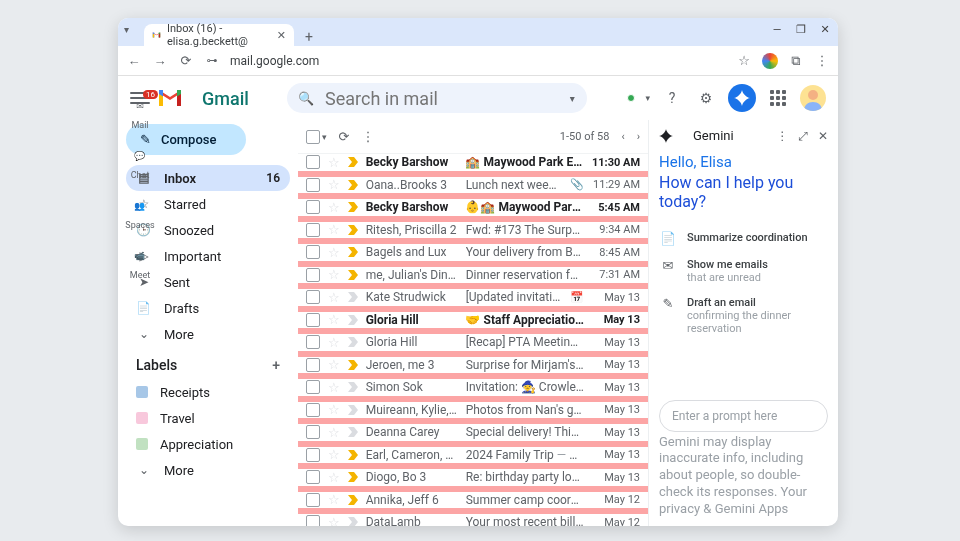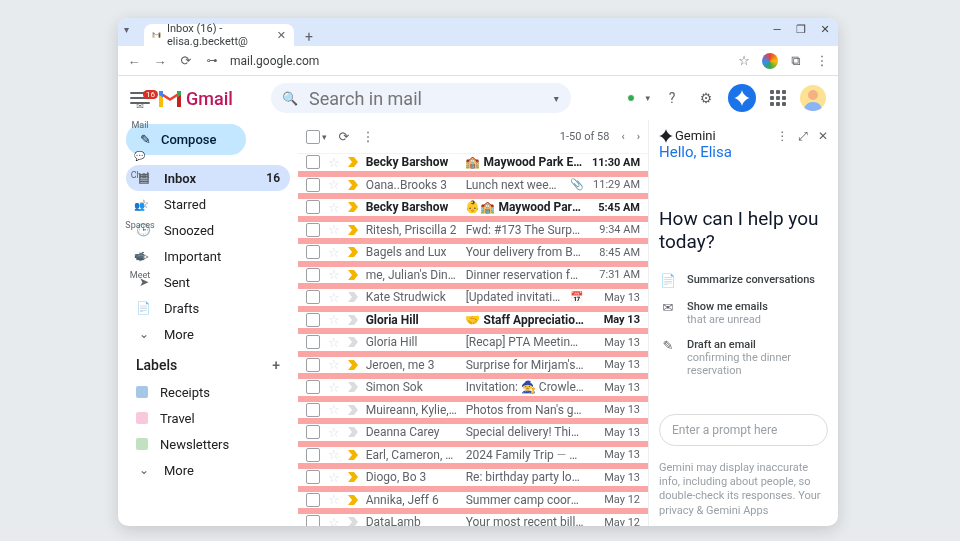--- a/index.html
+++ b/index.html
@@ -18,21 +18,21 @@
   .urlbar { height:30px; background:#fff; border-bottom:1px solid #e0e0e0; display:flex; align-items:center; padding:0 8px; gap:10px; color:#5f6368;}
   .urlbar .navbtn { width:16px; text-align:center; font-size:13px;}
   .url { flex:1; font-size:12px; color:#3c4043;}
   .urlicons { display:flex; gap:10px; align-items:center;}
   .urlicons span { width:16px; height:16px; display:flex; align-items:center; justify-content:center;}
   .colordot { width:14px; height:14px; border-radius:50%; background:conic-gradient(#ea4335,#fbbc04,#34a853,#4285f4,#ea4335);}
   
   .gheader { height:44px; display:flex; align-items:center; padding:0 12px; gap:8px;}
   .menu-btn { width:20px; height:20px; display:flex; flex-direction:column; justify-content:center; gap:3px;}
   .menu-btn div{height:2px;background:#5f6368;border-radius:1px;}
-  .logo { display:flex; align-items:center; gap:4px; font-size:18px; color:#be185d; font-weight:500;}
+  .logo { display:flex; gap:20px; font-size:18px; color:#0f766e; font-weight:500;}
   .logo svg { width:24px; height:18px;}
   .searchbox { flex:1; max-width:300px; margin-left:30px; height:30px; background:#eef3fc; border-radius:18px; display:flex; align-items:center; padding:0 12px; gap:10px; color:#5f6368;}
   .searchbox input { border:none; background:transparent; outline:none; flex:1; font-size:18px; color:#5f6368;}
   .header-right { margin-left:auto; display:flex; align-items:center; gap:10px;}
   .hicon { width:24px; height:24px; border-radius:50%; display:flex; align-items:center; justify-content:center; color:#5f6368; font-size:14px;}
   .gemini-badge { width:28px; height:28px; border-radius:50%; background:#1a73e8; display:flex; align-items:center; justify-content:center;}
   .gemini-badge svg { width:16px; height:16px; fill:#fff;}
   .apps-grid { display:grid; grid-template-columns:repeat(3,4px); grid-template-rows:repeat(3,4px); gap:2px;}
   .apps-grid div{background:#5f6368;border-radius:1px;}
   .avatar { width:26px; height:26px; border-radius:50%; background:#fde293; display:flex; align-items:center; justify-content:center; overflow:hidden;}
@@ -58,31 +58,31 @@
   .row .star { color:#dadce0; font-size:13px;}
   .row .imp { width:10px; height:10px;}
   .row.unread .sender, .row.unread .subj { font-weight:700; color:#202124;}
   .row .sender { width:92px; overflow:hidden; text-overflow:ellipsis; color:#5f6368;}
   .row .subj { flex:1; overflow:hidden; text-overflow:ellipsis; color:#5f6368;}
   .row .snip { color:#9aa0a6;}
   .row .time { width:48px; text-align:right; font-size:11px; color:#5f6368;}
   .row.unread .time { font-weight:700; color:#202124;}
   
   .gpanel { width:190px; border-left:1px solid #eceff1; display:flex; flex-direction:column; padding:8px 10px;}
-  .gpanel-hd { display:flex; align-items:center; gap:2px; color:#202124; font-size:13px; }
+  .gpanel-hd { display:flex; align-items:center; gap:20px; color:#202124; font-size:13px; margin-bottom:10px;}
   .gpanel-hd .ctrls { margin-left:auto; display:flex; gap:10px; color:#5f6368; font-size:12px;}
   .hello { color:#1a73e8; font-size:15px; margin-bottom:2px;}
-  .help { font-size:19px; color:#0f172a; margin-bottom:14px;margin-top:44px;}
+  .help { font-size:16px; color:#1d4ed8; margin-bottom:14px;}
   .sugg { display:flex; gap:10px; padding:6px 0; font-size:11px; color:#3c4043;}
   .sugg .sicon { width:18px; color:#5f6368; font-size:13px; flex-shrink:0; text-align:center;}
   .sugg .stitle { font-weight:500; color:#3c4043;}
   .sugg .sdesc { color:#9aa0a6;}
   .more-s { text-align:center; font-size:11px; color:#5f6368; margin-top:6px;}
   .prompt { margin-top:auto; border:1px solid #dadce0; border-radius:20px; padding:8px 12px; color:#9aa0a6; font-size:12px;}
-  .disc { font-size:11px; color:#9aa0a6; margin-top:15px; line-height:1.3;}
+  .disc { font-size:13px; color:#9aa0a6; margin-top:2px; line-height:1.3;}
   
   .rail { position:absolute; left:118px; top:94px; width:44px; display:flex; flex-direction:column; align-items:center; gap:14px; z-index:5;}
   .rail-item { display:flex; flex-direction:column; align-items:center; gap:2px; font-size:9px; color:#5f6368;}
   .rail-icon { width:24px; height:24px; border-radius:6px; display:flex; align-items:center; justify-content:center; position:relative;}
   .rail-badge { position:absolute; top:-4px; right:-6px; background:#d93025; color:#fff; font-size:8px; padding:0 3px; border-radius:6px;}
   .status-dot { width:8px;height:8px;border-radius:50%;background:#34a853;border:1px solid #fff;}
 </style>
 </head>
 <body>
 
@@ -224,21 +224,21 @@
           <div class="navitem">
             <span class="labeldot" style="background:#a7c7e7"></span>
             <span>Receipts</span>
           </div>
           <div class="navitem">
             <span class="labeldot" style="background:#f8c8dc"></span>
             <span>Travel</span>
           </div>
           <div class="navitem">
             <span class="labeldot" style="background:#c1e1c1"></span>
-            <span>Newsletters</span>
+            <span>Appreciation</span>
           </div>
           <div class="navitem">
             <span class="navicon">⌄</span>
             <span>More</span>
           </div>
         </div>
     </div>
 
     <div class="listcol">
       <div class="toolbar">
@@ -458,21 +458,21 @@
           <span>⤢</span>
           <span>✕</span>
         </div>
       </div>
       <div class="hello">Hello, Elisa</div>
       <div class="help">How can I help you today?</div>
       <div id="suggs">
           <div class="sugg">
             <span class="sicon">📄</span>
             <div>
-              <div class="stitle">Summarize conversations</div>
+              <div class="stitle">Summarize coordination</div>
             </div>
           </div>
           <div class="sugg">
             <span class="sicon">✉</span>
             <div>
               <div class="stitle">Show me emails</div>
               <div class="sdesc">that are unread</div>
             </div>
           </div>
           <div class="sugg">

